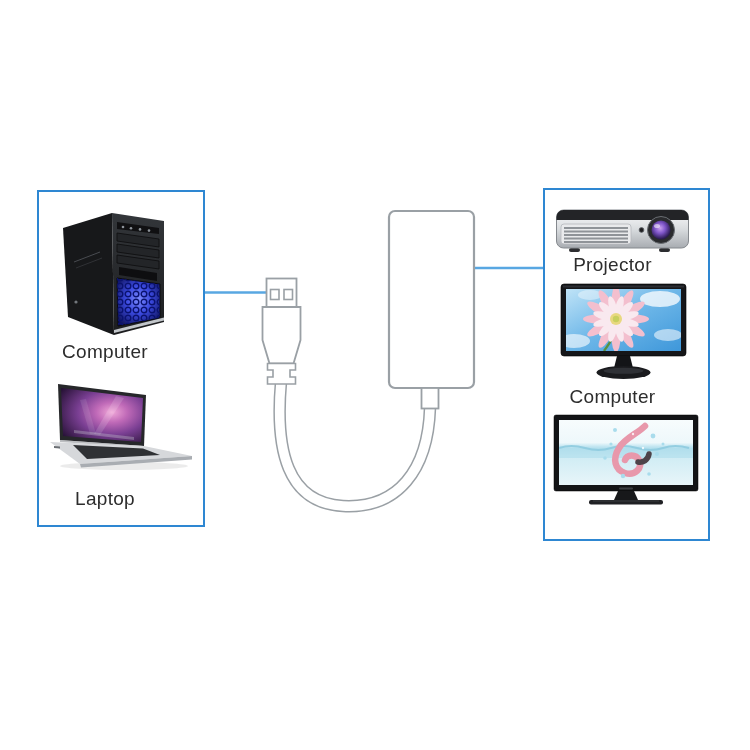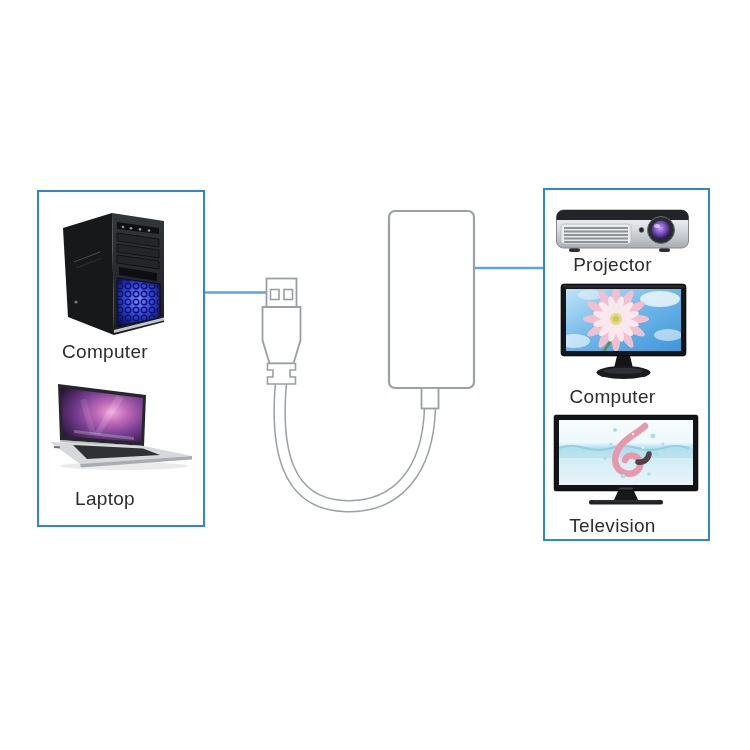--- a/index.html
+++ b/index.html
@@ -204,21 +204,20 @@
       <circle cx="52" cy="44" r="1.8" fill="#a9dcec"></circle>
         <circle cx="110" cy="30" r="1.5" fill="#a9dcec"></circle>
       <circle cx="80" cy="20" r="1.2" fill="#ffffff" opacity="0.8"></circle>
         <circle cx="90" cy="34" r="1.2" fill="#ffffff" opacity="0.8"></circle>
     </g>
     <rect x="66" y="73.5" width="14" height="2" rx="1" fill="#3c3e42"></rect>
     <polygon points="65,77 81,77 85,86 61,86" fill="#17181a"></polygon>
     <rect x="36" y="86" width="74" height="4.5" rx="2" fill="#202124"></rect>
     <rect x="40" y="86.5" width="66" height="1" fill="#4a4c50" opacity="0.6"></rect>
   </svg>
-  <div class="device-label lbl-right" style="top:515px">Television</div>
 
   <svg class="art" id="center-art" viewBox="0 0 750 750">
     <line x1="205" y1="292.5" x2="267" y2="292.5" stroke="#58a7e2" stroke-width="2.6"></line>
     <line x1="474" y1="268" x2="543" y2="268" stroke="#58a7e2" stroke-width="2.6"></line>
     <rect x="389" y="211" width="85" height="177" rx="6" fill="#ffffff" stroke="#9aa0a5" stroke-width="2.2"></rect>
     <g>
       <path d="M281,382 C275,450 287,503 343,506 C398,509 428,470 430,408" fill="none" stroke="#9aa0a5" stroke-width="12.5"></path>
       <path d="M281,382 C275,450 287,503 343,506 C398,509 428,470 430,408" fill="none" stroke="#ffffff" stroke-width="9.5"></path>
     </g>
     <rect x="421.5" y="388" width="17" height="20.5" fill="#ffffff" stroke="#9aa0a5" stroke-width="1.8"></rect>

